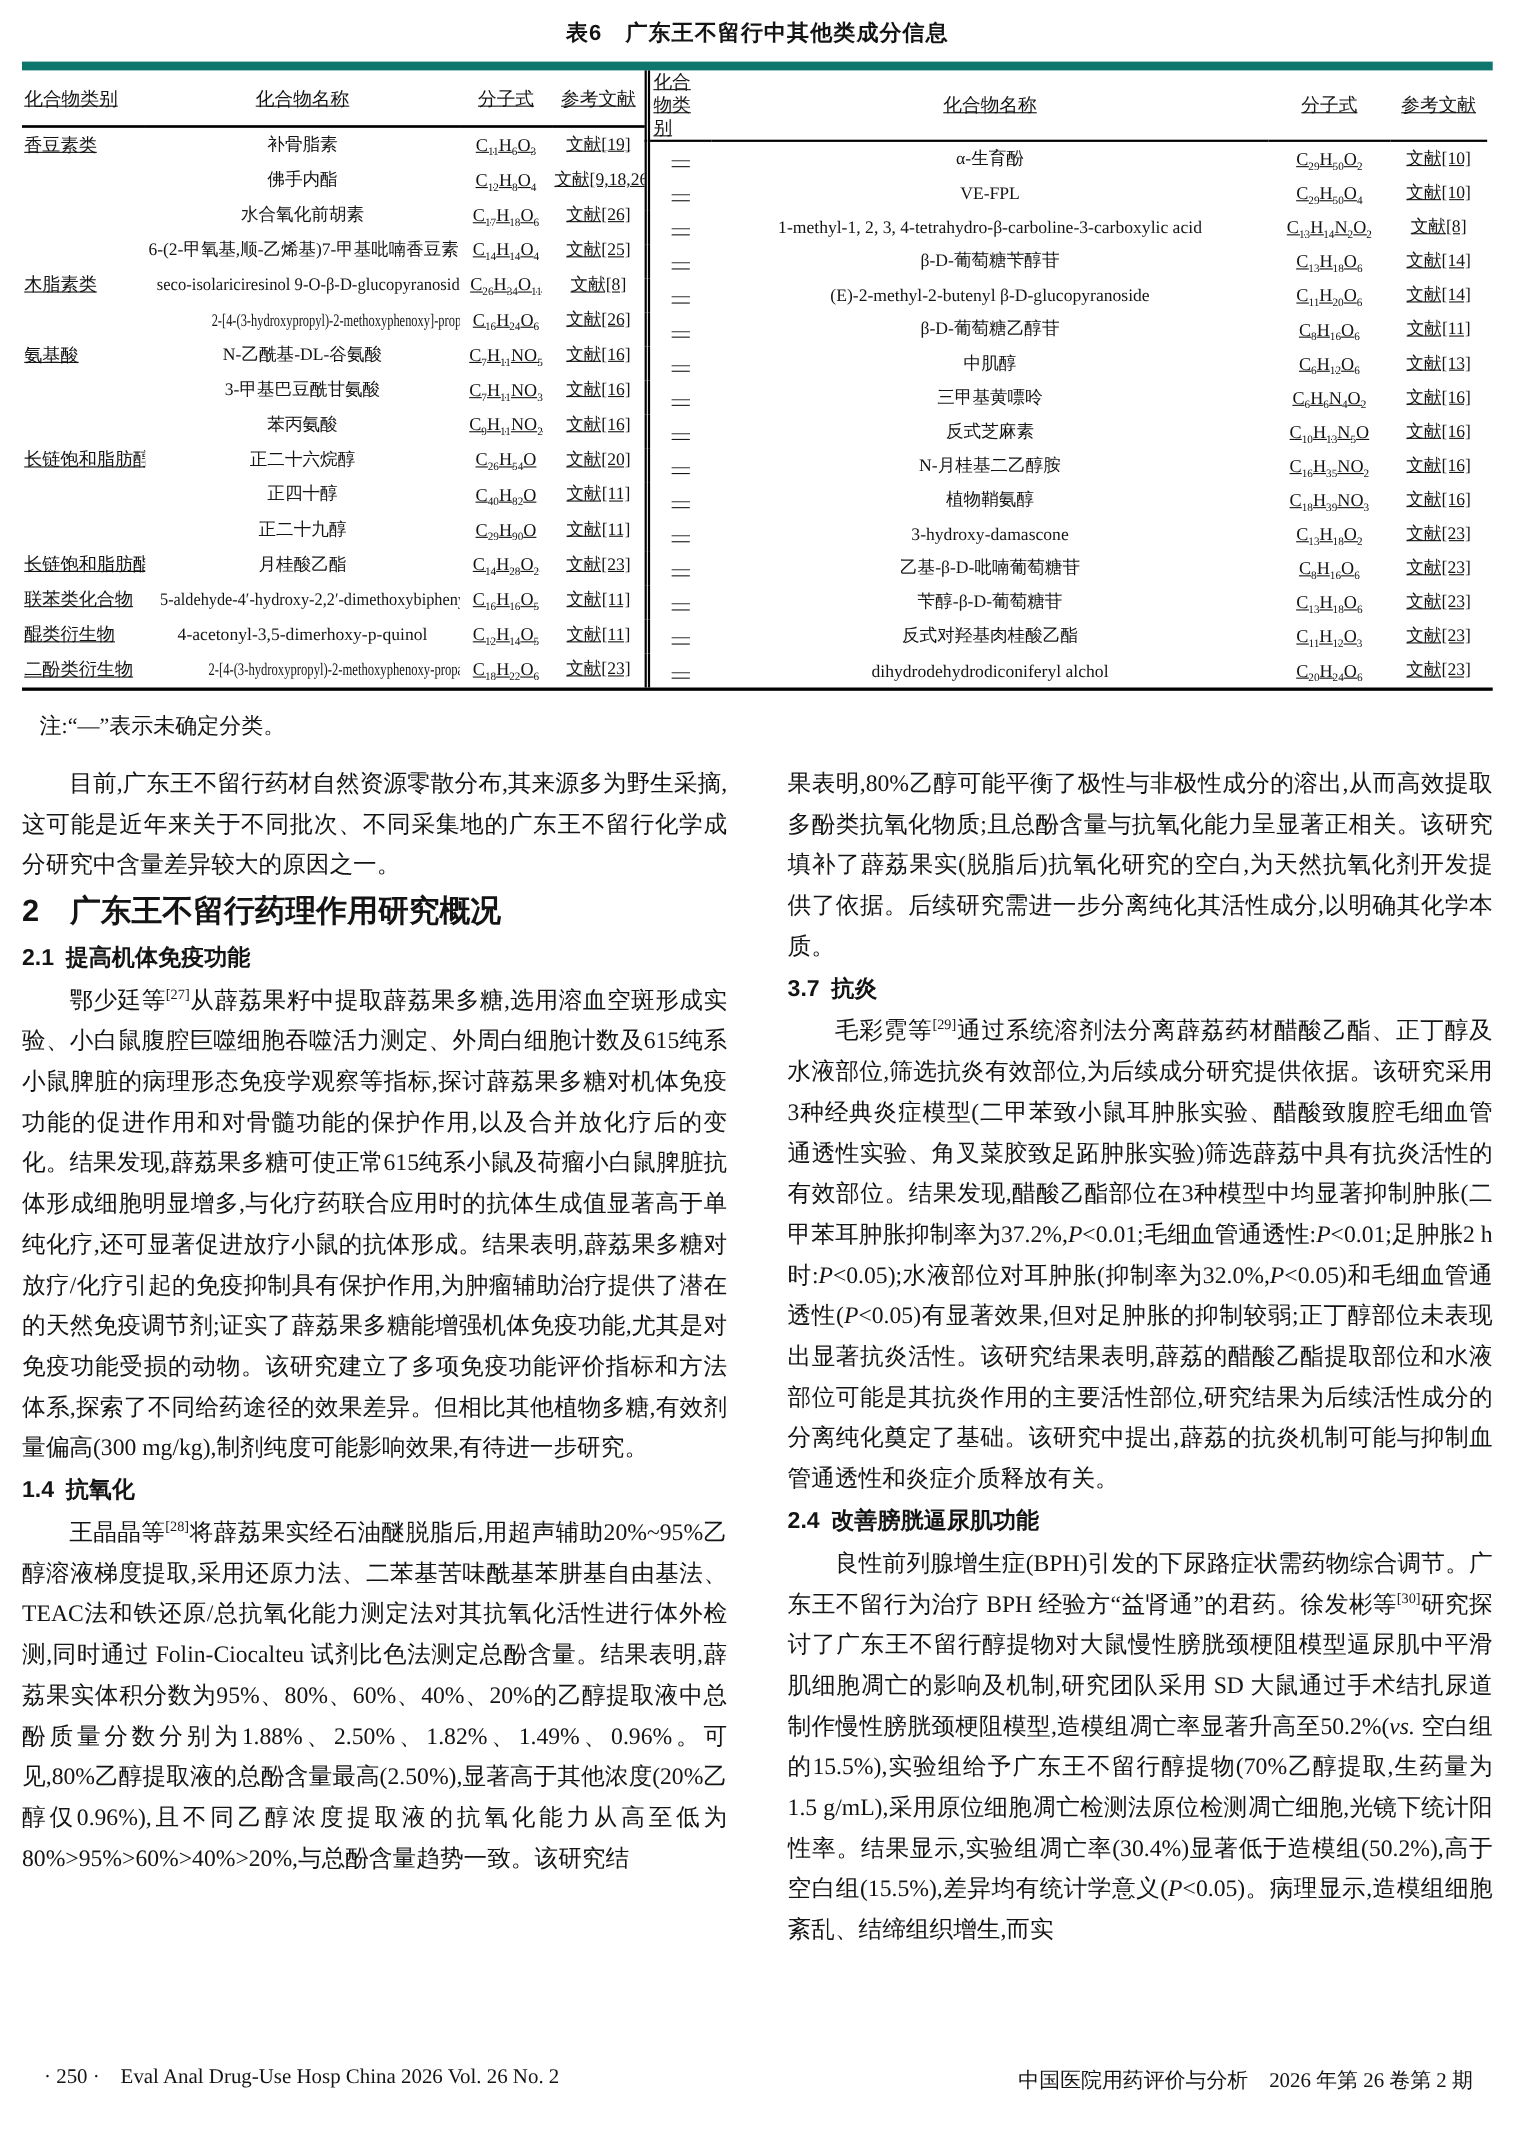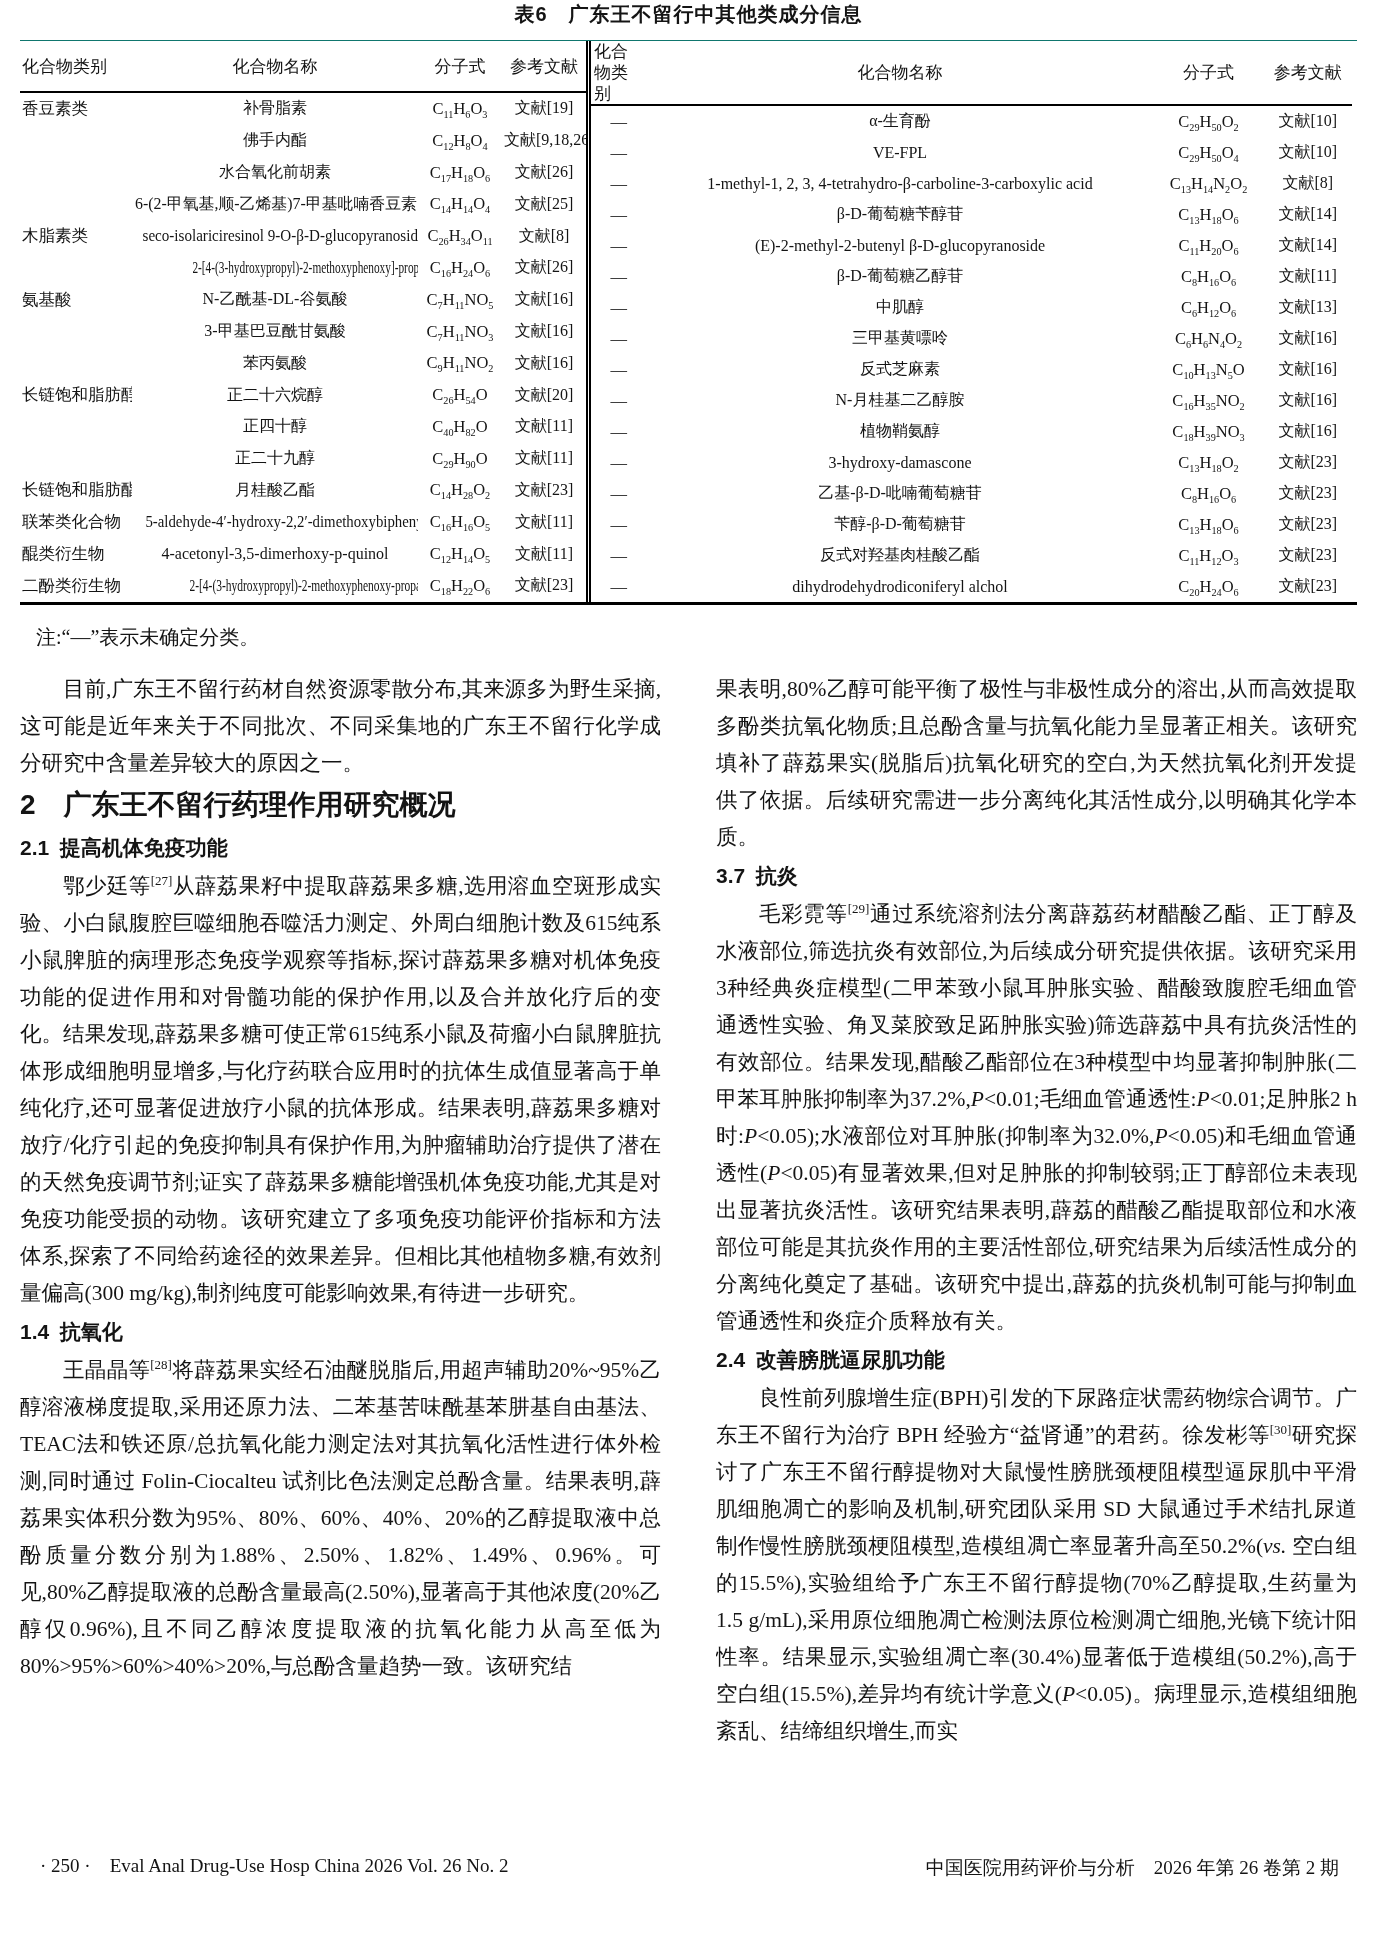--- a/index.html
+++ b/index.html
@@ -1,29 +1,29 @@
 <!DOCTYPE html>
 <html><head>
 <meta charset="utf-8">
 <style>
   html,body{margin:0;padding:0;}
   body{
     width:1375px;height:1940px;background:#ffffff;color:#141414;
     font-family:"Liberation Serif","DejaVu Serif",serif;
     position:relative;overflow:hidden;
   }
-  .page{position:relative;width:1337px;margin:0 18px 0 20px;}
+  .page{position:relative;width:1337px;margin:0 18px 0 20px;padding-top:16px;}
 
   
   .tbl-title{
     text-align:center;font-weight:bold;font-size:20px;line-height:28px;
     font-family:"Liberation Sans","DejaVu Sans",sans-serif;margin-bottom:12px;letter-spacing:1px;
   }
   .tables{
-    display:flex;border-top:1px solid #0f766e;border-bottom:3px solid #000;
+    display:flex;border-top:8px solid #0f766e;border-bottom:3px solid #000;text-decoration:underline;
   }
   table{border-collapse:collapse;table-layout:fixed;font-size:16.5px;}
   .left-half{width:566px;}
   .right-half{width:766px;border-left:5px double #000;}
   th{
     font-weight:normal;height:50px;vertical-align:middle;text-align:center;
     border-bottom:2px solid #000;padding:0 2px;font-size:17px;
   }
   th.cat-h-left{text-align:left;padding-left:2px;}
   th.cat-h-right{text-align:left;line-height:21px;padding-left:3px;}

